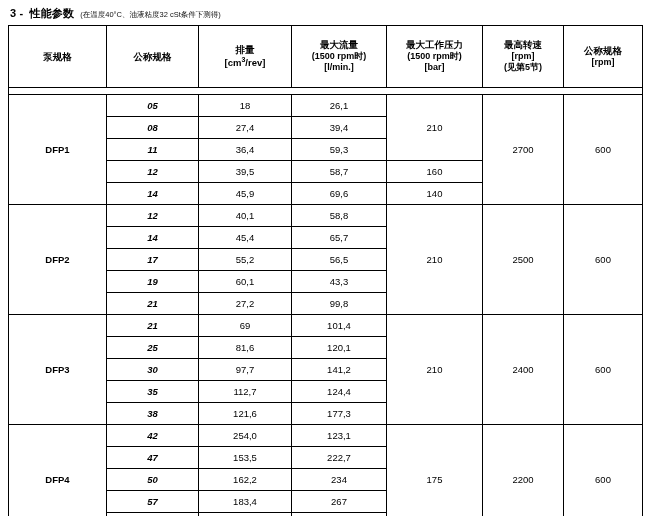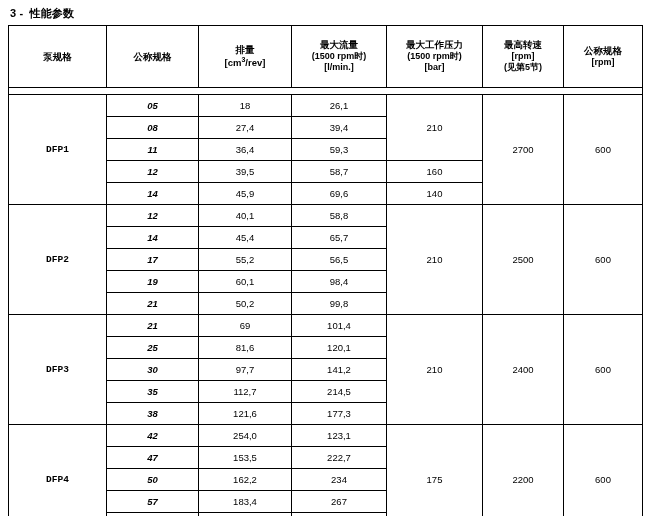--- a/index.html
+++ b/index.html
@@ -81,39 +81,39 @@
     border-bottom: 1.6px solid #000;
     height: 7px;
     padding: 0;
   }
   tbody td {
     height: 22px;
   }
   td.model {
     font-weight: bold;
     font-size: 11px;
-    font-family: Liberation Mono, monospace;
   }
   td.size {
     font-weight: bold;
     font-size: 9.5px;
     font-style: italic;
   }
   .group-top td { border-top: 1.6px solid #000; }
   .group-bottom td { border-bottom: 1.6px solid #000; }
   sup { font-size: 7px; vertical-align: super; }
 </style>
 </head>
 <body>
 
 <div class="page">
 
   <div class="section-title">
     <span class="st-main">3 -</span>
     <span class="st-main">性能参数</span>
+    <span class="st-note">(在温度40°C、油液粘度32 cSt条件下测得)</span>
   </div>
 
   <table class="spec">
     <colgroup>
       <col class="c0">
         <col class="c1">
         <col class="c2">
         <col class="c3">
         <col class="c4">
         <col class="c5">
@@ -204,25 +204,25 @@
         <td>65,7</td>
       </tr>
       <tr>
         <td class="size">17</td>
         <td>55,2</td>
         <td>56,5</td>
       </tr>
       <tr>
         <td class="size">19</td>
         <td>60,1</td>
-        <td>98,4</td>
+        <td>43,3</td>
       </tr>
       <tr class="group-bottom">
         <td class="size">21</td>
-        <td>50,2</td>
+        <td>27,2</td>
         <td>99,8</td>
       </tr>
 
       <tr class="group-top">
         <td class="model" rowspan="5">DFP3</td>
         <td class="size">21</td>
         <td>69</td>
         <td>101,4</td>
         <td rowspan="5">210</td>
         <td rowspan="5">2400</td>
@@ -234,21 +234,21 @@
         <td>120,1</td>
       </tr>
       <tr>
         <td class="size">30</td>
         <td>97,7</td>
         <td>141,2</td>
       </tr>
       <tr>
         <td class="size">35</td>
         <td>112,7</td>
-        <td>214,5</td>
+        <td>124,4</td>
       </tr>
       <tr class="group-bottom">
         <td class="size">38</td>
         <td>121,6</td>
         <td>177,3</td>
       </tr>
 
       <tr class="group-top">
         <td class="model" rowspan="5">DFP4</td>
         <td class="size">42</td>

